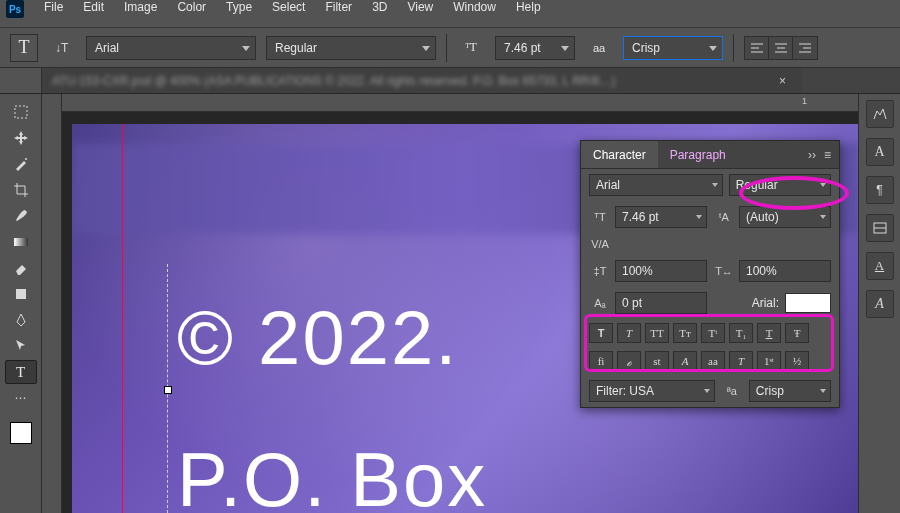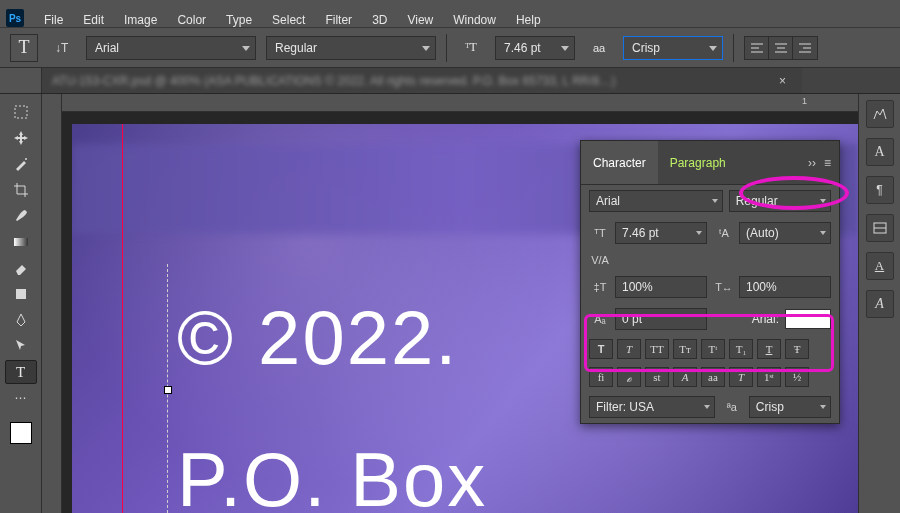--- a/index.html
+++ b/index.html
@@ -1,19 +1,19 @@
 <!DOCTYPE html>
 <html><head>
 <meta charset="utf-8">
 <style>
   * { box-sizing: border-box; margin: 0; padding: 0; font-family: Tahoma, Arial, sans-serif; }
   body { background: #535353; width: 900px; height: 513px; overflow: hidden; color: #e6e6e6; font-size: 12px; position: relative; }
 
   
-  .menubar { height: 28px; background: #535353; display: flex; align-items: flex-end; padding: 0 6px; border-bottom: 1px solid #383838; }
+  .menubar { height: 28px; background: #535353; display: flex; align-items: flex-start; padding: 0 6px; border-bottom: 1px solid #383838; }
   .ps-logo { width: 18px; height: 18px; background: #001e36; color: #31a8ff; font-weight: bold; font-size: 10px; display: flex; align-items: center; justify-content: center; border-radius: 2px; margin-right: 10px; }
   .menu-item { padding: 0 10px; color: #e6e6e6; cursor: default; }
 
   
   .optionsbar { height: 40px; background: #535353; border-bottom: 1px solid #2e2e2e; display: flex; align-items: center; padding: 0 10px; gap: 10px; }
   .tool-ind { width: 28px; height: 28px; display:flex;align-items:center;justify-content:center;color:#e6e6e6;font-family:Georgia,serif;font-size:18px;border:1px solid #2e2e2e;}
   .opt-icon { width: 28px; height: 28px; display:flex;align-items:center;justify-content:center;}
   .dropdown { background:#474747;border:1px solid #2e2e2e;height:24px;display:flex;align-items:center;padding:0 18px 0 8px;position:relative;color:#e6e6e6;}
   .dropdown::after{content:"";position:absolute;right:5px;top:9px;border-left:4px solid transparent;border-right:4px solid transparent;border-top:5px solid #c0c0c0;}
   .dropdown.sel { border:1px solid #1473e6; }
@@ -50,22 +50,22 @@
   .sel-handle{position:absolute;width:8px;height:8px;background:#fff;border:1px solid #000;}
   .big-text{position:absolute;color:#fff;font-family:Arial,sans-serif;font-weight:400;letter-spacing:2px;white-space:nowrap;transform-origin:left top;}
   .pixelated{filter:blur(0.6px) contrast(1.05);}
 
   
   .minibars{width:42px;background:#535353;border-left:1px solid #2e2e2e;display:flex;flex-direction:column;align-items:center;gap:10px;padding-top:6px;}
   .mb{width:28px;height:28px;display:flex;align-items:center;justify-content:center;color:#d8d8d8;background:#474747;border:1px solid #333;border-radius:2px;}
 
   
   .char-panel{position:absolute;left:580px;top:140px;width:260px;background:#535353;border:1px solid #2a2a2a;box-shadow:0 3px 10px rgba(0,0,0,.5);}
-  .panel-tabs{display:flex;align-items:center;height:44px;background:#434343;border-bottom:1px solid #2e2e2e;}
-  .ptab{padding:0 12px;height:100%;display:flex;align-items:center;color:#bef264;}
+  .panel-tabs{display:flex;align-items:center;height:28px;background:#434343;border-bottom:1px solid #2e2e2e;}
+  .ptab{padding:0 12px;height:100%;display:flex;align-items:center;color:#f0abfc;}
   .ptab.active{background:#535353;color:#fff;}
   .ptab-icons{margin-left:auto;display:flex;gap:8px;padding-right:8px;color:#c8c8c8;}
   .prow{display:flex;align-items:center;gap:6px;padding:5px 8px;}
   .pfield{flex:1;background:#474747;border:1px solid #2e2e2e;height:22px;display:flex;align-items:center;padding:0 16px 0 6px;position:relative;color:#e6e6e6;}
   .pfield::after{content:"";position:absolute;right:4px;top:8px;border-left:3px solid transparent;border-right:3px solid transparent;border-top:4px solid #b8b8b8;}
   .pfield.noarr::after{display:none;}
   .picon{width:22px;font-size:11px;color:#d0d0d0;display:flex;align-items:center;justify-content:center;}
   .half{display:flex;align-items:center;gap:4px;flex:1;}
   .opentype-row{display:flex;flex-wrap:wrap;gap:4px;padding:4px 8px;}
   .otbtn{width:24px;height:20px;background:#474747;border:1px solid #2e2e2e;display:flex;align-items:center;justify-content:center;font-family:Georgia,serif;font-size:11px;color:#d8d8d8;}

